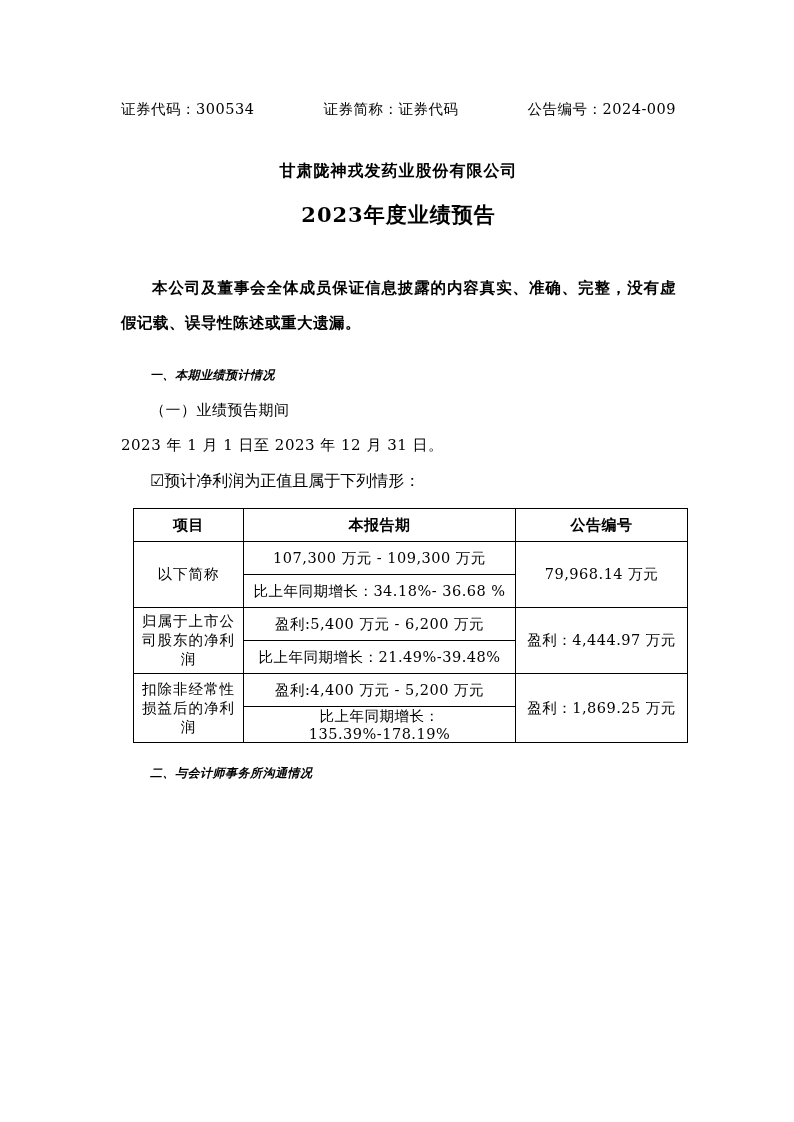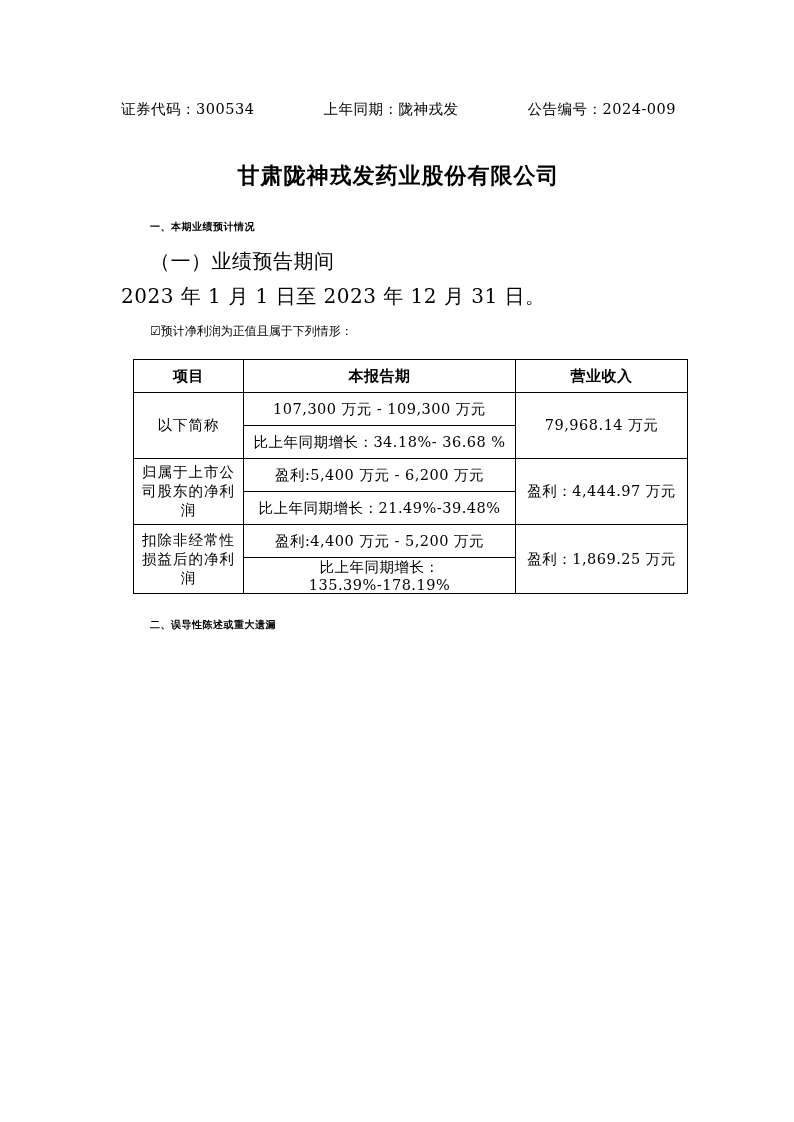--- a/index.html
+++ b/index.html
@@ -10,40 +10,40 @@
   }
   .page { position:relative; width:794px; height:956px; }
   .content { padding:100px 118px 0 121px; }
 
   .doc-header {
     display:flex; justify-content:space-between; align-items:baseline;
     font-size:14.5px; letter-spacing:0.5px;
   }
 
   .title {
-    text-align:center; font-weight:bold; font-size:22px;
+    text-align:center; font-weight:bold; font-size:16px;
     margin-top:42px; letter-spacing:1px;
   }
   .subtitle {
     text-align:center; font-weight:bold; font-size:21px;
     margin-top:19px; letter-spacing:1px;
   }
 
   .disclaimer {
     margin-top:41px; font-weight:bold; font-size:15.5px;
     line-height:35px; text-indent:2em; text-align:justify;
     letter-spacing:0.5px;
   }
 
-  .line { font-size:20px; line-height:35px; letter-spacing:0.5px; }
-  .line.bold { font-weight:bold; font-size:10px; }
+  .line { font-size:15px; line-height:35px; letter-spacing:0.5px; }
+  .line.bold { font-weight:bold; font-size:12px;font-style:italic; }
   .ind { padding-left:29px; }
   .sec1-gap { margin-top:18px; }
 
-  .checkline { font-size:12px; line-height:35px; padding-left:29px; }
+  .checkline { font-size:16px; line-height:35px; padding-left:29px; }
   .checkline .opt { margin-right:42px; }
   .checkline .opt:last-child { margin-right:0; }
 
   table.perf {
     border-collapse:collapse; table-layout:fixed;
     width:554px; margin:10px 0 0 12px;
     font-size:14.5px;
   }
   table.perf th, table.perf td {
     border:1px solid #000; text-align:center; vertical-align:middle;
@@ -61,46 +61,48 @@
   .sec2 { margin-top:13px; }
 </style>
 </head>
 <body>
 
 <div class="page">
   <div class="content">
 
     <div class="doc-header">
       <span>证券代码：300534</span>
-      <span>上年同期：陇神戎发</span>
+      <span>证券简称：证券代码</span>
       <span>公告编号：2024-009</span>
     </div>
 
     <div class="title">甘肃陇神戎发药业股份有限公司</div>
+    <div class="subtitle">2023年度业绩预告</div>
 
+    <div class="disclaimer">本公司及董事会全体成员保证信息披露的内容真实、准确、完整，没有虚假记载、误导性陈述或重大遗漏。</div>
 
     <div class="line bold ind sec1-gap">一、本期业绩预计情况</div>
     <div class="line ind">（一）业绩预告期间</div>
     <div class="line">2023 年 1 月 1 日至 2023 年 12 月 31 日。</div>
 
     <div class="checkline">
       <span class="opt">☑预计净利润为正值且属于下列情形：</span>
     </div>
 
     <table class="perf">
       <colgroup>
         <col style="width:110px">
           <col style="width:272px">
           <col style="width:172px">
       </colgroup>
       <tbody>
           <tr>
         <th>项目</th>
         <th>本报告期</th>
-        <th>营业收入</th>
+        <th>公告编号</th>
       </tr>
       <tr>
         <td class="item" rowspan="2">以下简称</td>
         <td>107,300 万元 - 109,300 万元</td>
         <td rowspan="2">79,968.14 万元</td>
       </tr>
       <tr>
         <td>比上年同期增长：34.18%- 36.68 %</td>
       </tr>
       <tr>
@@ -116,16 +118,16 @@
         <td>盈利:4,400 万元 - 5,200 万元</td>
         <td rowspan="2">盈利：1,869.25 万元</td>
       </tr>
       <tr>
         <td>比上年同期增长：135.39%-178.19%</td>
       </tr>
     </tbody>
       </table>
 
 
-    <div class="line bold ind sec2">二、误导性陈述或重大遗漏</div>
+    <div class="line bold ind sec2">二、与会计师事务所沟通情况</div>
 
   </div>
 </div>
 
 </body></html>

